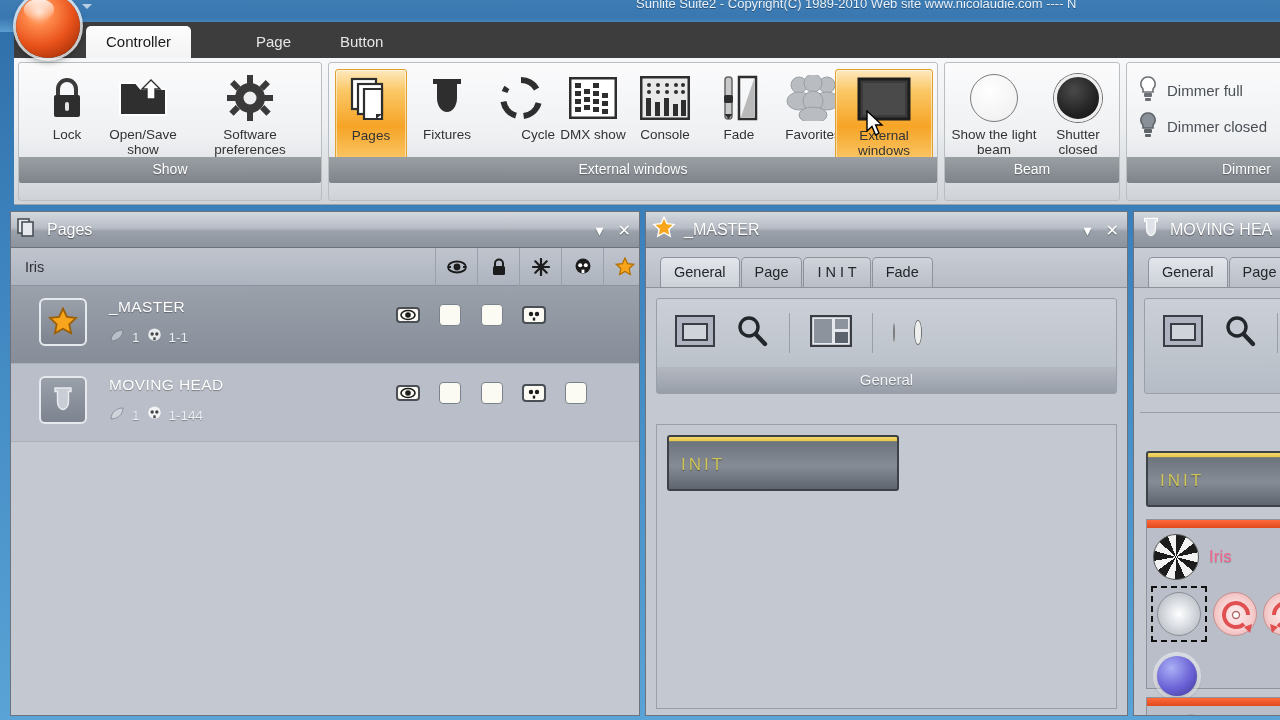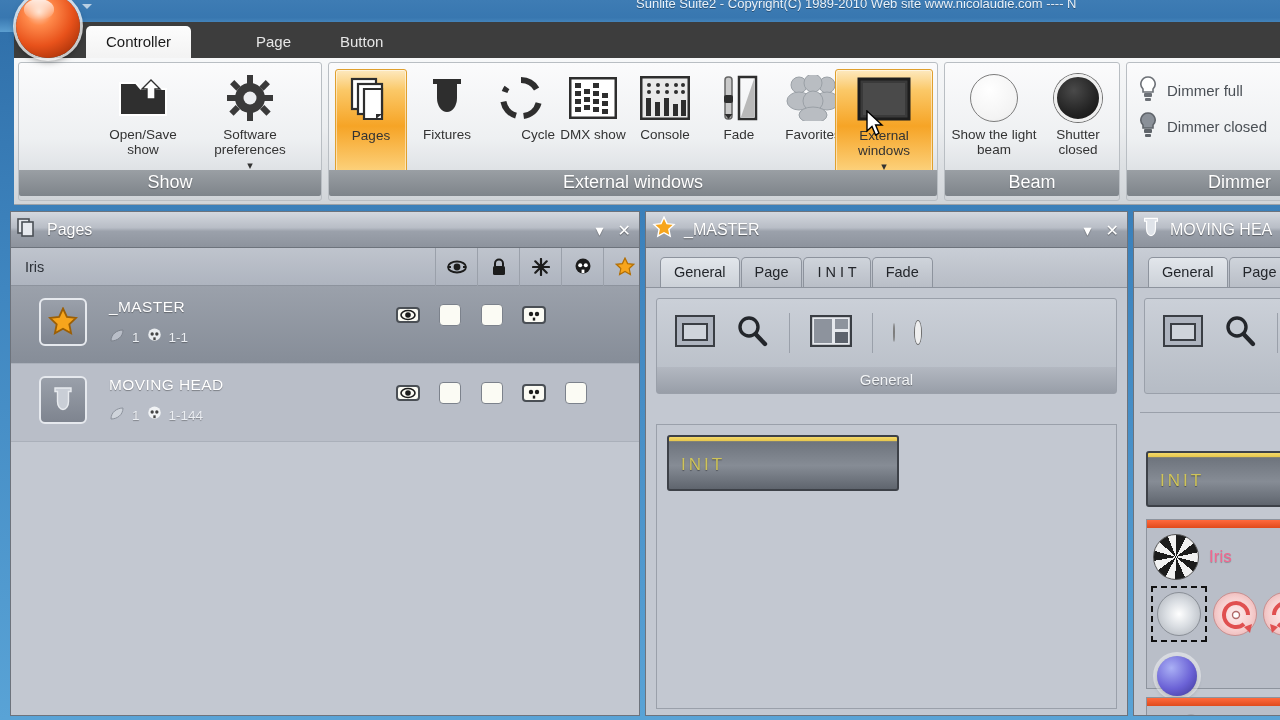--- a/index.html
+++ b/index.html
@@ -63,23 +63,23 @@
     background:linear-gradient(180deg,#f7f8f9 0%, #eceef0 48%, #dfe2e5 70%, #d0d4d8 100%);
     border-bottom:1px solid #9ba1a7;
   }
   .rgroup{
     position:absolute; top:4px; height:139px;
     background:linear-gradient(180deg,#fbfbfc 0%,#eef0f2 55%,#e3e6e9 72%,#cfd3d7 100%);
     border:1px solid #b9bec3;
     border-radius:3px;
   }
   .rgroup-footer{
-    position:absolute; left:0; bottom:4px; width:100%; height:26px;
+    position:absolute; left:0; bottom:17px; width:100%; height:26px;
     background:linear-gradient(180deg,#9a9fa4,#7e848a);
-    color:#fff; font-size:18px; text-align:center; line-height:25px;
+    color:#fff; font-size:14px; text-align:center; line-height:25px;
     border-radius:0 0 2px 2px;
     text-shadow:0 1px 1px rgba(0,0,0,.35);
   }
   .rbtn{
     position:absolute; top:6px; width:72px; height:104px;
     text-align:center; font-size:13.5px; color:#333; line-height:1.12;
     border-radius:3px;
   }
   .rbtn.hot{
     background:linear-gradient(180deg,#fde9bf 0%, #fbc867 20%, #f6a426 55%, #fcd27d 100%);
@@ -227,20 +227,30 @@
 
 <div class="ribbon-tabs">
   <div class="rtab active" style="left:72px;">Controller</div>
   <div class="rtab" style="left:222px;">Page</div>
   <div class="rtab" style="left:306px;">Button</div>
 </div>
 
 <div class="ribbon">
 
   <div class="rgroup" style="left:4px; width:304px;">
+    <div class="rbtn" style="left:12px;">
+      <div class="ico">
+        <svg width="40" height="48" viewBox="0 0 40 48">
+          <path d="M11 21 v-6 a9 9 0 0 1 18 0 v6" fill="none" stroke="#3a3a3a" stroke-width="4"></path>
+          <rect x="7" y="21" width="26" height="22" rx="2" fill="#2e2e2e"></rect>
+          <rect x="18" y="28" width="4" height="9" rx="2" fill="#e2e2e2"></rect>
+        </svg>
+      </div>
+      <span class="lbl">Lock</span>
+    </div>
 
     <div class="rbtn" style="left:88px;">
       <div class="ico">
         <svg width="52" height="46" viewBox="0 0 52 46">
           <path d="M3 8 h16 l5 6 h25 v26 H3 Z" fill="#2f2f2f" stroke="#ffffff" stroke-width="2"></path>
           <path d="M34 5 l9 9 h-5 v10 h-8 V14 h-5 Z" fill="#ffffff" stroke="#2f2f2f" stroke-width="1.4"></path>
         </svg>
       </div>
       <span class="lbl">Open/Save show</span>
     </div>

